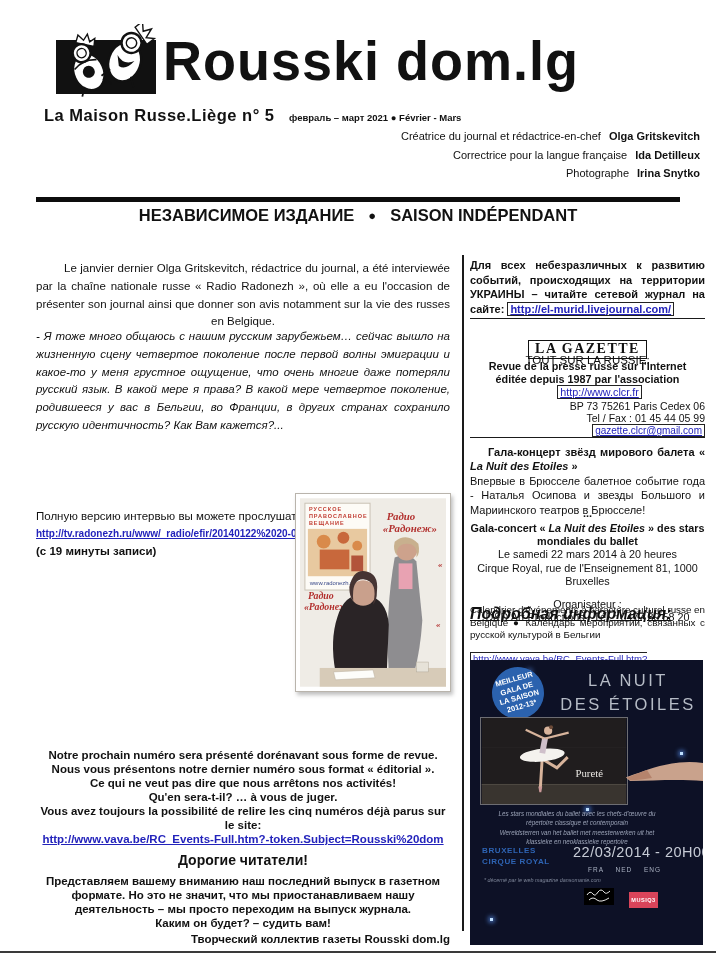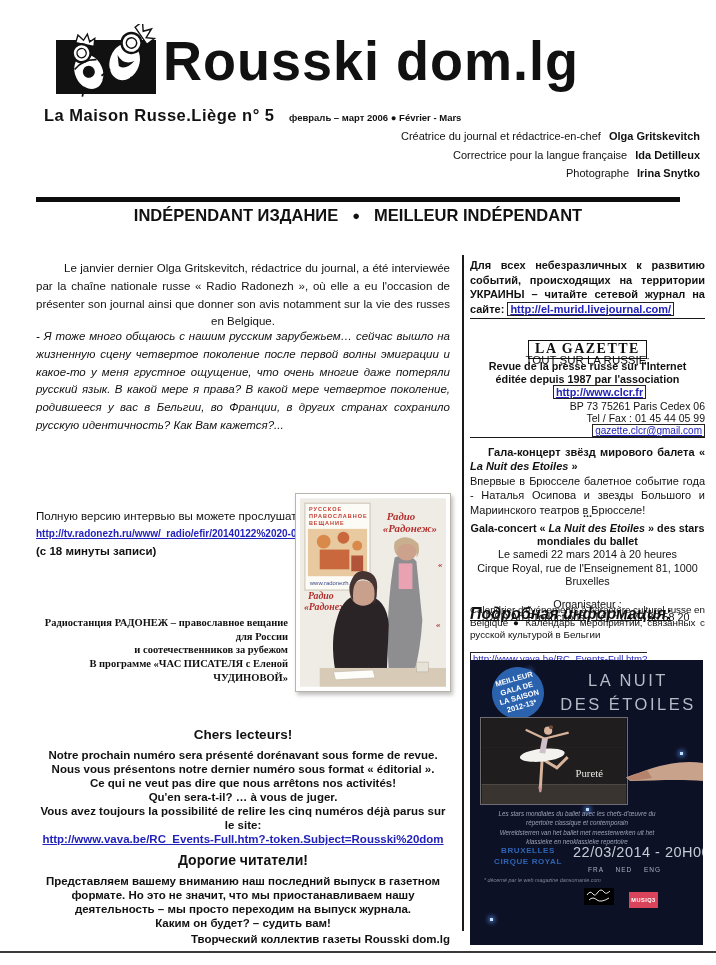--- a/index.html
+++ b/index.html
@@ -73,21 +73,21 @@
   .star-bright { position:absolute; width:3px; height:3px; background:#bfe0ff; box-shadow:0 0 5px 1px #5f9bff; }
   .badge { position:absolute; left:22px; top:7px; width:52px; height:52px; border-radius:50%; background:#2b62ae;
     color:#fff; font-weight:700; font-size:7.5px; line-height:1.25; text-align:center;
     display:flex; align-items:center; justify-content:center; transform:rotate(-16deg); }
   .poster-title { position:absolute; left:88px; top:9px; width:140px; text-align:center; color:#b6bcc6;
     font-size:16.5px; letter-spacing:2.5px; line-height:1.45; font-weight:400; }
   .inset { position:absolute; left:10px; top:57px; width:148px; height:88px; border:1px solid #6d6d72; }
   .inset svg { width:100%; height:100%; display:block; }
   .foot-shape { position:absolute; right:0; top:98px; width:78px; height:28px; }
   .tagline { position:absolute; left:18px; width:178px; text-align:center; font-style:italic; font-size:6.3px; line-height:1.35; color:#9aa2b6; }
-  .venue { position:absolute; left:18px; top:186px; width:80px; text-align:center; color:#2e64b4; font-weight:700; font-size:8px; line-height:1.35; letter-spacing:.6px; }
+  .venue { position:absolute; left:12px; top:186px; width:80px; color:#2e64b4; font-weight:700; font-size:8px; line-height:1.35; letter-spacing:.6px; }
   .datetime { position:absolute; left:103px; top:184px; color:#c6cbd5; font-size:14.5px; letter-spacing:.5px; white-space:nowrap; }
   .langs { position:absolute; left:118px; top:206px; color:#a9b1c1; font-size:6.5px; letter-spacing:1px; word-spacing:9px; }
   .footnote { position:absolute; left:14px; top:217px; color:#7d8598; font-size:5.4px; font-style:italic; }
   .logo-script { position:absolute; left:114px; top:228px; width:30px; height:17px; background:#000; }
   .logo-musiq { position:absolute; left:159px; top:232px; width:29px; height:16px; background:#d9445a; color:#fff;
     font-weight:700; font-size:5.6px; display:flex; align-items:center; justify-content:center; letter-spacing:.5px; }
 
   .bottom-rule { position:absolute; left:0; right:0; top:951px; height:2px; background:#3a3a3a; }
 </style>
 </head>
@@ -113,45 +113,45 @@
         <circle cx="0" cy="-16" r="10" fill="#fff" stroke="#111" stroke-width="2.4"></circle>
         <circle cx="0" cy="-16" r="5.2" fill="#fff" stroke="#111" stroke-width="1.4"></circle>
         <path d="M-9,0 Q0,8 9,0 Q4,12 -4,10 Z" fill="#111"></path>
         <path d="M-11,16 L-17,25 M11,16 L17,25" stroke="#111" stroke-width="1.8"></path>
       </g>
     </svg>
   </div>
   <div class="masthead-title">Rousski  dom.lg</div>
   <div class="subtitle-row">
     <span class="subtitle-main">La  Maison  Russe.Liège n° 5</span>
-    <span class="subtitle-dates">февраль – март  2006  ●  Février - Mars</span>
+    <span class="subtitle-dates">февраль – март  2021  ●  Février - Mars</span>
   </div>
 
   <div class="credits">
     <div><span>Créatrice du journal et rédactrice-en-chef</span><span class="name">Olga Gritskevitch</span></div>
     <div><span>Correctrice pour la langue française</span><span class="name">Ida Detilleux</span></div>
     <div><span>Photographe</span><span class="name">Irina Snytko</span></div>
   </div>
 
   <div class="black-bar"></div>
   <div class="banner">
-    <span>INDÉPENDANT ИЗДАНИЕ</span><span class="bullet">●</span><span>MEILLEUR INDÉPENDANT</span>
+    <span>НЕЗАВИСИМОЕ ИЗДАНИЕ</span><span class="bullet">●</span><span>SAISON INDÉPENDANT</span>
   </div>
 
   <div id="left-col">
 
     <p class="abs just ind lastc" style="top:8px;">Le janvier dernier Olga Gritskevitch, rédactrice du journal, a été interviewée par la chaîne nationale russe « Radio Radonezh », où elle a eu l'occasion de présenter son journal ainsi que donner son avis notamment sur la vie des russes en Belgique.</p>
 
     <p class="abs just ital" style="top:76px;">- Я тоже много общаюсь с нашим русским зарубежьем… сейчас вышло на жизненную сцену четвертое поколение после первой волны эмиграции и какое-то у меня грустное ощущение, что очень многие даже потеряли русский язык. В какой мере я права? В какой мере четвертое поколение, родившееся у вас в Бельгии, во Франции, в других странах сохранило русскую идентичность? Как Вам кажется?...</p>
 
 
     <div class="abs listen" style="top:256px;">
       <div>Полную версию интервью вы можете прослушать на :</div>
       <a class="url" href="#">http://tv.radonezh.ru/www/_radio/efir/20140122%2020-00.mp3</a>
-      <div class="note">(с 18 минуты записи)</div>
+      <div class="note">(с 19 минуты записи)</div>
     </div>
 
     <div class="radio-photo">
       <svg viewBox="0 0 148 191" aria-hidden="true">
         <rect width="148" height="191" fill="#efece6"></rect>
 
         <text x="88" y="22" font-size="11" font-style="italic" font-weight="bold" fill="#b2302e" font-family="serif">Радио</text>
         <text x="84" y="34" font-size="11" font-style="italic" font-weight="bold" fill="#b2302e" font-family="serif">«Радонеж»</text>
         <text x="8" y="102" font-size="10" font-style="italic" font-weight="bold" fill="#b2302e" font-family="serif">Радио</text>
         <text x="4" y="113" font-size="10" font-style="italic" font-weight="bold" fill="#b2302e" font-family="serif">«Радонеж»</text>
@@ -178,27 +178,21 @@
         <path d="M38,120 q8,-26 30,-22 q20,4 22,30 l-2,48 l-52,0 q-6,-32 2,-56" fill="#2a2426"></path>
         <circle cx="64" cy="96" r="13" fill="#c9a08c"></circle>
         <path d="M50,90 q4,-18 16,-16 q14,2 12,20 q0,10 -4,14 q6,-24 -10,-26 q-12,0 -10,22 q-4,-4 -4,-14" fill="#463433"></path>
 
         <rect x="20" y="172" width="128" height="19" fill="#d7cbb8"></rect>
         <path d="M34,176 l40,-2 l2,8 l-40,2 z" fill="#fdfdfa" stroke="#b9b0a0" stroke-width="0.5"></path>
         <rect x="118" y="166" width="12" height="10" fill="#e6e2d8" stroke="#b0a898" stroke-width="0.5"></rect>
       </svg>
     </div>
 
-    <div class="abs caption" style="top:364px;">
-      <div>Радиостанция РАДОНЕЖ – православное вещание для России</div>
-      <div>и соотечественников за рубежом</div>
-      <div>В программе «ЧАС ПИСАТЕЛЯ с Еленой ЧУДИНОВОЙ»</div>
-    </div>
-
-    <div class="abs ctr chers-title" style="top:473px;">Chers lecteurs!</div>
+
     <div class="abs ctr chers-body" style="top:496px; padding:0 8px;">
       <div>Notre prochain numéro sera présenté dorénavant sous forme de revue.</div>
       <div>Nous vous présentons notre dernier numéro sous format  « éditorial ». Ce qui ne veut pas dire que nous arrêtons nos activités!</div>
       <div>Qu'en sera-t-il? … à vous de juger.</div>
     </div>
     <div class="abs ctr chers-body" style="top:552px;">
       <div>Vous avez toujours la possibilité de relire les cinq numéros déjà parus sur le site:</div>
       <a href="#" style="font-weight:700;">http://www.vava.be/RC_Events-Full.htm?-token.Subject=Rousski%20dom</a>
     </div>
 
@@ -221,21 +215,21 @@
 
     <div class="abs rule" style="top:66px;"></div>
     <div class="abs ctr" style="top:74px; font-size:11.5px;margin-top:28px;">TOUT SUR LA RUSSIE:</div>
 
     <div class="abs ctr" style="top:88px;">
       <span class="gaz-brand">LA GAZETTE</span>
     </div>
     <div class="abs ctr gaz-lines" style="top:108px;">
       <div>Revue de la presse russe sur l'Internet</div>
       <div>éditée depuis 1987  par l'association</div>
-      <div style="margin-top:1px;"><a class="boxlink" href="#" style="font-weight:700;margin-left:24px;">http://www.clcr.fr</a></div>
+      <div style="margin-top:1px;"><a class="boxlink" href="#" style="font-weight:400;margin-left:24px;">http://www.clcr.fr</a></div>
     </div>
     <div class="abs gaz-addr" style="top:148px;">
       <div>BP 73 75261 Paris Cedex 06</div>
       <div>Tel / Fax : 01 45 44 05 99</div>
       <div><a class="boxlink" href="#" style="font-size:10px;">gazette.clcr@gmail.com</a></div>
     </div>
 
     <div class="abs rule" style="top:185px;"></div>
 
     <p class="abs gala-title" style="top:193px; text-indent:18px;">

